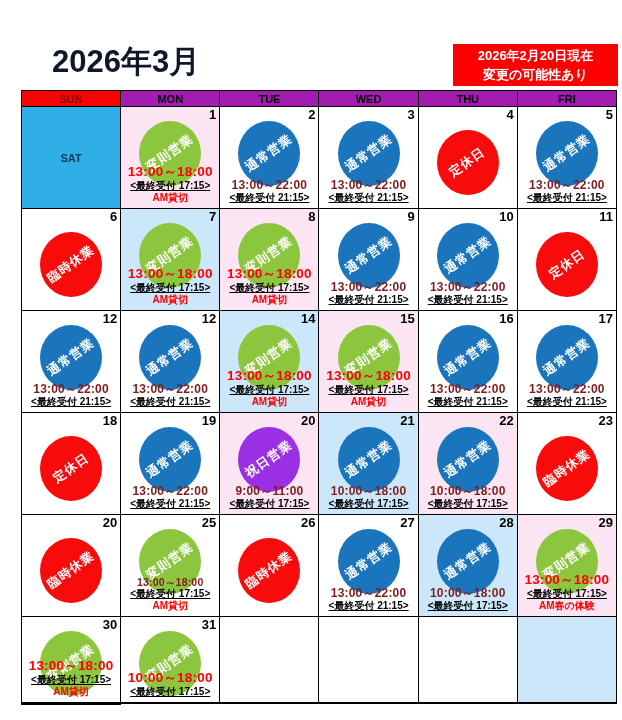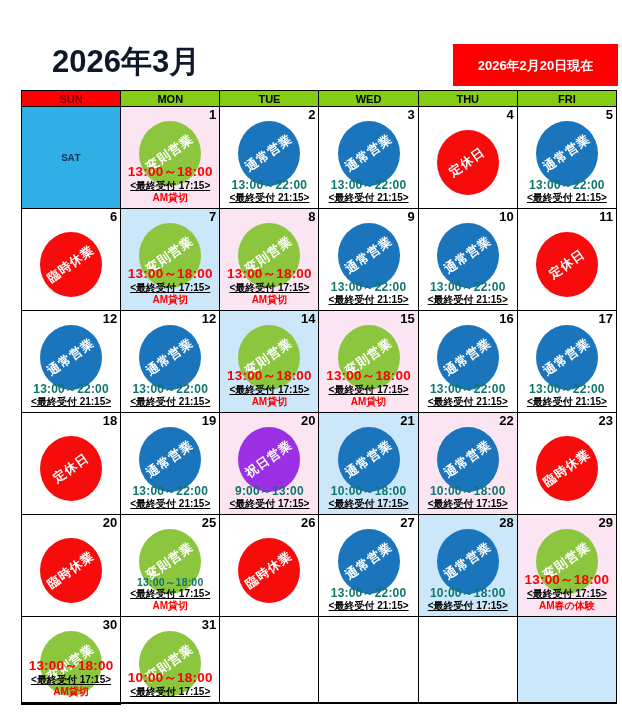--- a/index.html
+++ b/index.html
@@ -12,54 +12,55 @@
           color:#fff;font-weight:bold;font-size:13px;text-align:center;
           display:flex;flex-direction:column;justify-content:center;line-height:19px;}
 
   #calendar-grid{position:absolute;left:21px;top:90px;width:596px;height:615px;
           display:grid;grid-template-columns:repeat(6,1fr);
           grid-template-rows:16px repeat(5,102px) 1fr;
           border-top:1.5px solid #000;border-left:1.5px solid #000;box-sizing:border-box;}
   .hcell,.cell{border-right:1.5px solid #000;border-bottom:1.5px solid #000;box-sizing:border-box;}
 
   .hcell{display:flex;align-items:center;justify-content:center;
-          font-size:11px;font-weight:bold;background:#84cc16;color:#000;}
+          font-size:11px;font-weight:bold;background:#a21caf;color:#000;}
   .hcell.sun{background:var(--accent);color:var(--sun-head-fg);}
-  .hcell.sat{background:var(--sat-head-bg);color:var(--sat-head-fg);font-family:Liberation Mono, monospace;}
+  .hcell.sat{background:var(--sat-head-bg);color:var(--sat-head-fg);}
 
   .cell{position:relative;background:#fff;overflow:hidden;}
   .cell.sun,.cell.holiday{background:var(--sun-col);}
   .cell.sat{background:var(--sat-col);}
 
   .date{position:absolute;top:0;right:3px;font-size:13px;font-weight:bold;color:#000;}
   .circle{position:absolute;left:50%;top:14px;transform:translateX(-50%);
           width:62px;height:65px;border-radius:50%;
           display:flex;align-items:center;justify-content:center;}
   .circle.mid{top:23px;}
   .circle.green{background:var(--green);}
   .circle.blue{background:var(--blue);}
   .circle.red{background:var(--red);}
   .circle.purple{background:var(--purple);}
   .ctext{color:#fff;font-weight:bold;font-size:12.5px;transform:rotate(-35deg);
          white-space:nowrap;letter-spacing:1px;}
 
   .bottom{position:absolute;left:0;right:0;bottom:4px;text-align:center;line-height:1.18;}
-  .time{font-weight:bold;font-size:12px;color:#0f766e;letter-spacing:0.2px;white-space:nowrap;}
+  .time{font-weight:bold;font-size:12px;color:#7f1d1d;letter-spacing:0.2px;white-space:nowrap;}
   .time.red{color:var(--time-red);font-size:13.5px;}
   .time.small{font-size:10.5px;}
   .last{font-weight:bold;font-size:10px;color:#000;white-space:nowrap;text-decoration:underline;}
   .note{font-weight:bold;font-size:10px;color:var(--time-red);white-space:nowrap;}
 </style>
 </head>
 <body>
 
 <div class="page">
   <div class="month">2026年3月</div>
   <div class="notice">
     <div>2026年2月20日現在</div>
+    <div>変更の可能性あり</div>
   </div>
   <div id="calendar-grid">
       <div class="hcell sun">SUN</div>
       <div class="hcell plain">MON</div>
       <div class="hcell plain">TUE</div>
       <div class="hcell plain">WED</div>
       <div class="hcell plain">THU</div>
       <div class="hcell plain">FRI</div>
       <div class="hcell sat">SAT</div>
       <div class="cell sun">
@@ -240,21 +241,21 @@
           <div class="time black">13:00～22:00</div>
           <div class="last">&lt;最終受付 21:15&gt;</div>
         </div>
       </div>
       <div class="cell holiday">
         <div class="date">20</div>
         <div class="circle purple">
           <span class="ctext">祝日営業</span>
         </div>
         <div class="bottom">
-          <div class="time black">9:00～13:00</div>
+          <div class="time black">9:00～11:00</div>
           <div class="last">&lt;最終受付 17:15&gt;</div>
         </div>
       </div>
       <div class="cell sat">
         <div class="date">21</div>
         <div class="circle blue">
           <span class="ctext">通常営業</span>
         </div>
         <div class="bottom">
           <div class="time black">10:00～18:00</div>

